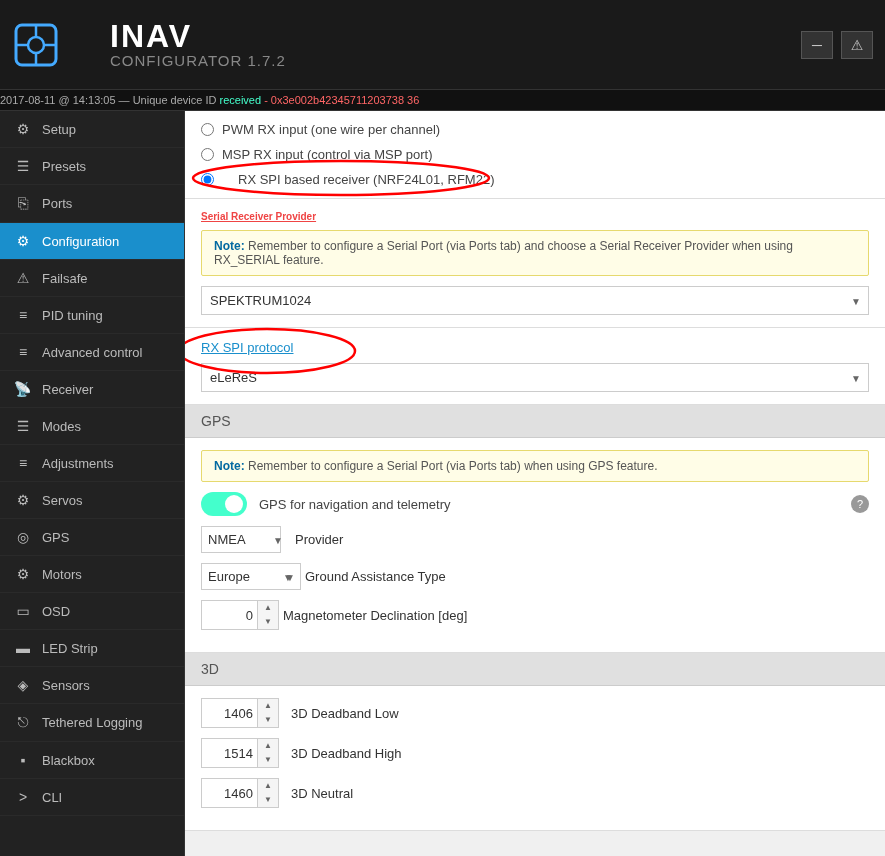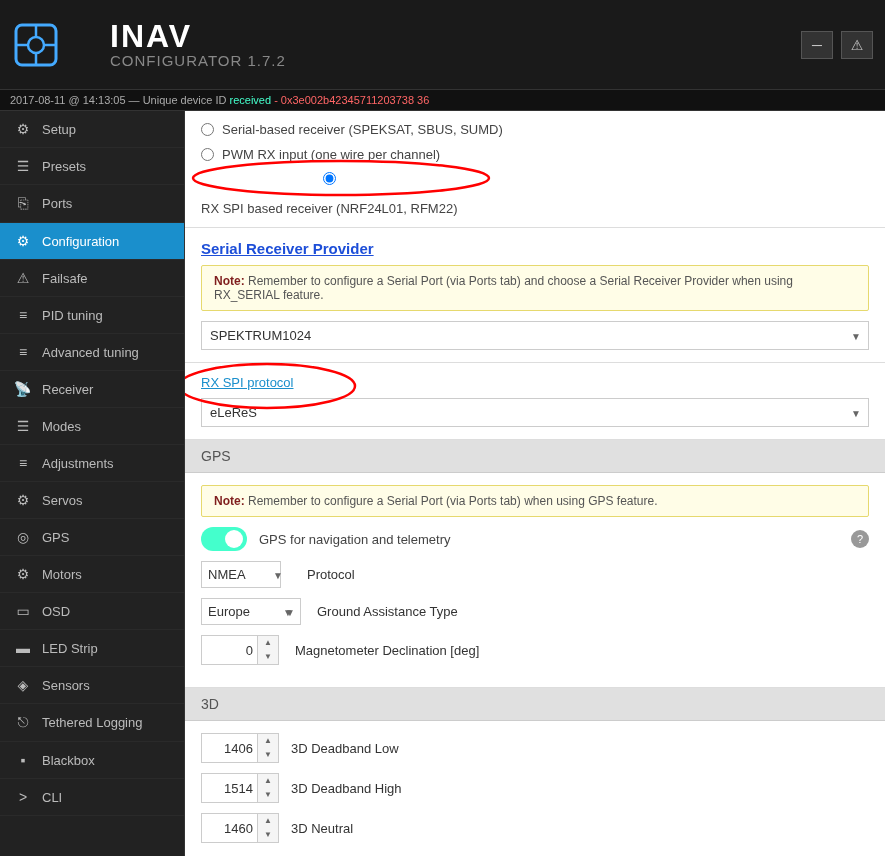--- a/index.html
+++ b/index.html
@@ -9,21 +9,21 @@
     .top-bar { background: #1a1a1a; display: flex; align-items: center; justify-content: space-between; padding: 8px 12px; border-bottom: 1px solid #333; height: 90px; flex-shrink: 0; }
     .logo-area { display: flex; align-items: center; gap: 10px; }
     .logo-icon { width: 48px; height: 48px; }
     .logo-text { display: flex; flex-direction: column; margin-left: 40px; }
     .logo-name { color: #fff; font-size: 32px; font-weight: bold; letter-spacing: 2px; line-height: 1; }
     .logo-sub { color: #888; font-size: 15px; letter-spacing: 1px; }
     .top-icons { display: flex; gap: 8px; align-items: center; }
     .top-icon-btn { width: 32px; height: 28px; background: #333; border: 1px solid #555; display: flex; align-items: center; justify-content: center; cursor: pointer; color: #ccc; font-size: 14px; }
 
     
-    .status-bar { background: #111; padding: 4px 10px; font-size: 11px; color: #aaa; border-bottom: 1px solid #333; flex-shrink: 0; }
+    .status-bar { background: #111; padding: 4px 0; font-size: 11px; color: #aaa; border-bottom: 1px solid #333; flex-shrink: 0; }
     .status-bar span.received { color: #4fc; }
 
     
     .main { display: flex; flex: 1; overflow: hidden; }
 
     
     .sidebar { width: 185px; background: #222; flex-shrink: 0; overflow-y: auto; border-right: 1px solid #333; }
     .sidebar-item { display: flex; align-items: center; gap: 10px; padding: 10px 14px; cursor: pointer; color: #bbb; font-size: 13px; border-bottom: 1px solid #2a2a2a; }
     .sidebar-item.active { background: #1a8fcc; color: #fff; }
     .sidebar-icon { font-size: 14px; width: 18px; text-align: center; flex-shrink: 0; }
@@ -34,23 +34,23 @@
     
     .section-block { background: #fff; margin: 0; border-bottom: 1px solid #ddd; }
 
     
     .radio-group { padding: 6px 16px; }
     .radio-option { display: flex; align-items: center; gap: 8px; padding: 5px 0; font-size: 13px; color: #444; }
     .radio-option input[type=radio] { cursor: pointer; }
 
     
     .srp-section { background: #fff; padding: 12px 16px; border-bottom: 1px solid #ddd; }
-    .srp-title { font-size: 15px; font-weight: bold; color: #1d4ed8; margin-bottom: 8px; text-decoration: underline; }
+    .srp-title { font-size: 10px; font-weight: bold; color: #ef4444; margin-bottom: 8px; text-decoration: underline; }
     .note-box { background: #fffde7; border: 1px solid #e6d96e; padding: 8px 12px; font-size: 12px; color: #555; margin-bottom: 10px; border-radius: 2px; }
-    .note-box strong { color: #7f1d1d; text-align: center; }
+    .note-box strong { color: #0369a1; text-align: center; }
 
     select { padding: 6px 28px 6px 8px; border: 1px solid #ccc; background: #fff; font-size: 13px; color: #333; appearance: none; -webkit-appearance: none; cursor: pointer; width: 100%; position: relative; }
     .select-wrap { position: relative; display: inline-block; width: 100%; }
     .select-wrap::after { content: '▼'; position: absolute; right: 8px; top: 50%; transform: translateY(-50%); pointer-events: none; font-size: 10px; color: #666; }
 
     
     .rsp-section { background: #fff; padding: 12px 16px; border-bottom: 1px solid #ddd; }
     .rsp-title { font-size: 13px; color: #1a8fcc; text-decoration: underline; cursor: pointer; margin-bottom: 8px; }
 
     
@@ -61,21 +61,21 @@
     .gps-row label { color: #444; font-size: 13px; }
     .help-icon { width: 18px; height: 18px; background: #999; color: #fff; border-radius: 50%; display: flex; align-items: center; justify-content: center; font-size: 11px; cursor: pointer; flex-shrink: 0; margin-left: auto; }
 
     
     .toggle { position: relative; display: inline-block; width: 46px; height: 24px; flex-shrink: 0; }
     .toggle input { opacity: 0; width: 0; height: 0; }
     .toggle-slider { position: absolute; cursor: pointer; top: 0; left: 0; right: 0; bottom: 0; background: #4fc; border-radius: 24px; transition: .3s; }
     .toggle-slider:before { position: absolute; content: ""; height: 18px; width: 18px; left: 24px; bottom: 3px; background: white; border-radius: 50%; }
 
     
-    .select-row { display: flex; align-items: center; gap: 16px; margin-bottom: 10px; }
+    .select-row { display: flex; align-items: center; gap: 4px; margin-bottom: 10px; }
 
     
     input[type=number] { width: 70px; padding: 5px 4px; border: 1px solid #ccc; background: #fff; font-size: 13px; color: #333; }
 
     
     .threed-section { background: #fff; border-bottom: 1px solid #ddd; }
     .threed-header { background: #e0e0e0; padding: 8px 16px; font-size: 14px; color: #555; border-bottom: 1px solid #ccc; }
     .threed-content { padding: 12px 16px; }
     .threed-row { display: flex; align-items: center; gap: 12px; margin-bottom: 10px; }
 
@@ -147,21 +147,21 @@
     <div class="sidebar-item">
       <span class="sidebar-icon">⚠</span>
       <span>Failsafe</span>
     </div>
     <div class="sidebar-item">
       <span class="sidebar-icon">≡</span>
       <span>PID tuning</span>
     </div>
     <div class="sidebar-item">
       <span class="sidebar-icon">≡</span>
-      <span>Advanced tuning</span>
+      <span>Advanced control</span>
     </div>
     <div class="sidebar-item">
       <span class="sidebar-icon">📡</span>
       <span>Receiver</span>
     </div>
     <div class="sidebar-item">
       <span class="sidebar-icon">☰</span>
       <span>Modes</span>
     </div>
     <div class="sidebar-item">
@@ -205,28 +205,28 @@
       <span>CLI</span>
     </div>
   </div>
 
   <div class="content content-scroll">
 
     <div class="section-block">
       <div class="radio-group">
         <div class="radio-option">
           <input type="radio" name="rx_type" style="">
-          <label>Serial-based receiver (SPEKSAT, SBUS, SUMD)</label>
+          <label>PWM RX input (one wire per channel)</label>
         </div>
         <div class="radio-option">
           <input type="radio" name="rx_type" style="">
-          <label>PWM RX input (one wire per channel)</label>
+          <label>MSP RX input (control via MSP port)</label>
         </div>
         
-        <div class="radio-option annotated" style="position:relative; display:inline-flex; gap:16px; padding:5px 0;flex-direction:column;">
+        <div class="radio-option annotated" style="position:relative; display:inline-flex; gap:24px; padding:5px 0;">
           <input type="radio" name="rx_type" checked="" style="">
           <label>RX SPI based receiver (NRF24L01, RFM22)</label>
           <svg style="position:absolute; left:-10px; top:-8px; pointer-events:none;" width="310" height="38">
             <ellipse cx="150" cy="19" rx="148" ry="17" fill="none" stroke="red" stroke-width="2.5"></ellipse>
           </svg>
         </div>
       </div>
     </div>
 
     <div class="srp-section">
@@ -290,21 +290,21 @@
         <div class="select-row">
           <div class="select-wrap-sm">
             <select style="width:80px; padding:5px 20px 5px 6px;">
               <option>NMEA</option>
               <option>UBLOX</option>
               <option>NAZA</option>
               <option>I2C-NAV</option>
               <option>MTESP</option>
             </select>
           </div>
-          <span>Protocol</span>
+          <span>Provider</span>
         </div>
 
         <div class="select-row">
           <div class="select-wrap-sm" style="width:100px; position:relative; display:inline-block;text-decoration:underline;">
             <select style="width:100px; padding:5px 20px 5px 6px; appearance:none; -webkit-appearance:none;">
               <option>Europe</option>
               <option>North America</option>
               <option>Asia</option>
               <option>Oceania</option>
               <option>South America</option>

